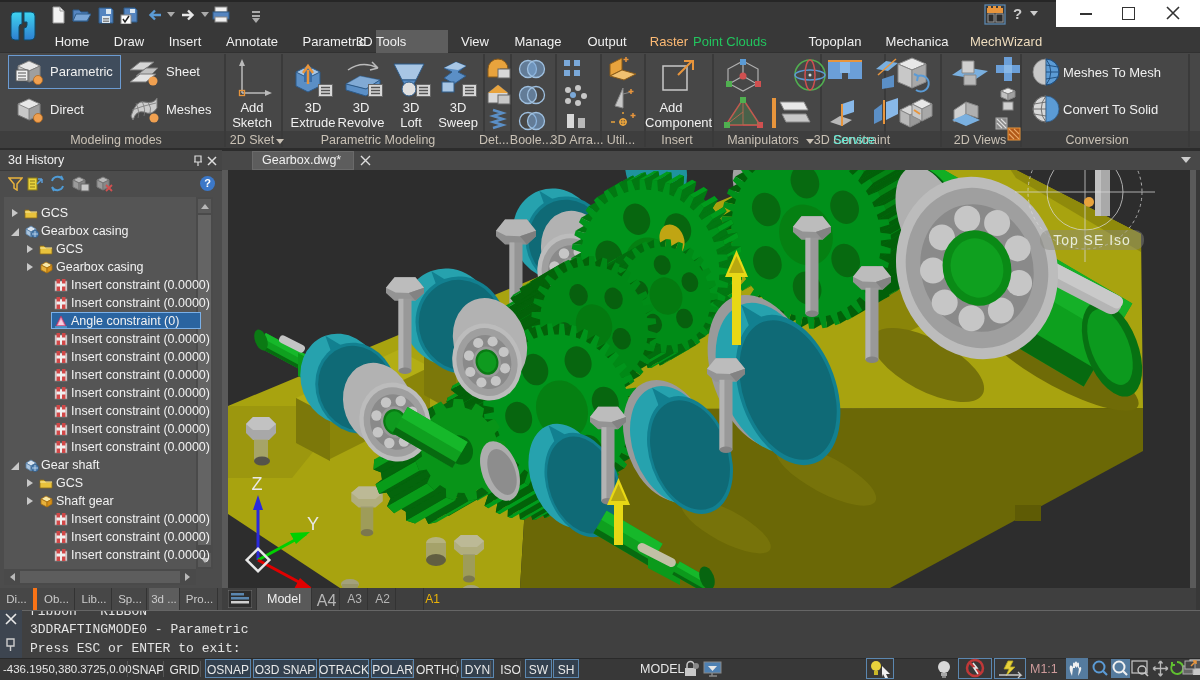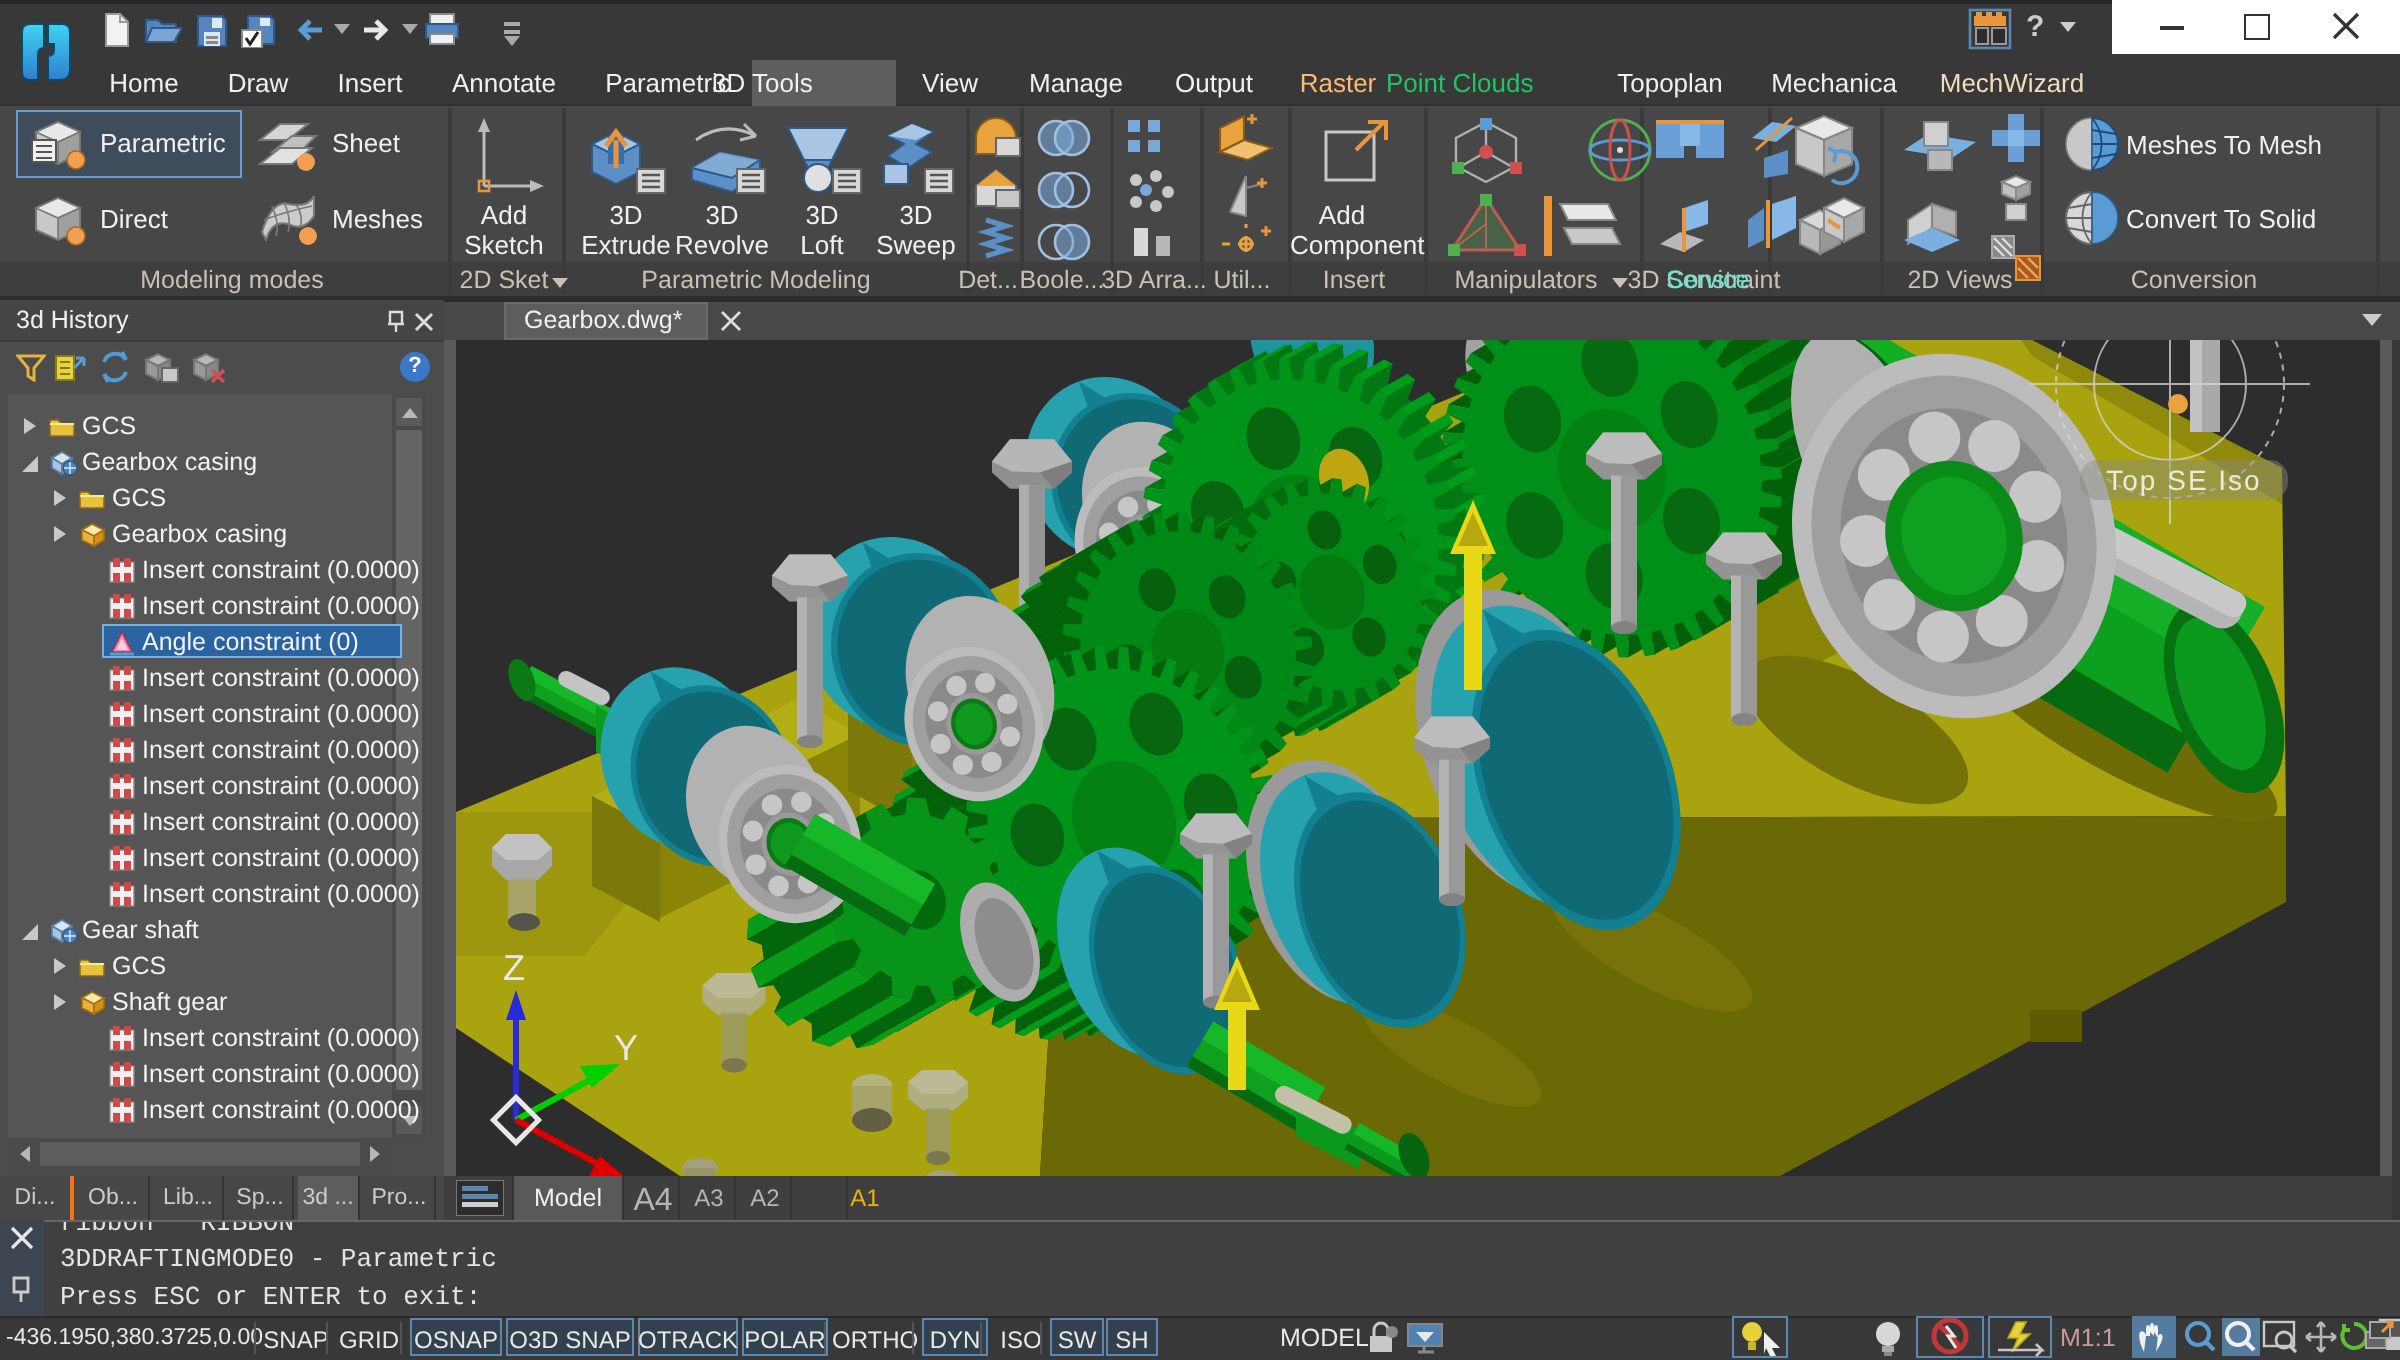--- a/index.html
+++ b/index.html
@@ -572,21 +572,21 @@
 <div class="abs" style="left:71px;top:530px;color:#f2f2f2;font-size:12.5px;white-space:nowrap">Insert constraint (0.0000)</div>
 <svg class="abs" style="left:54px;top:548px" width="14" height="14">
     <rect x="1" y="3" width="12" height="10" fill="#f0f0f0" stroke="#888" stroke-width="0.7"></rect>
     <rect x="2.5" y="1" width="3.5" height="12" fill="#d04848"></rect>
     <rect x="8" y="1" width="3.5" height="12" fill="#d04848"></rect>
     <rect x="2.5" y="5.5" width="3.5" height="3" fill="#f0f0f0"></rect>
     <rect x="8" y="5.5" width="3.5" height="3" fill="#f0f0f0"></rect>
   </svg>
 <div class="abs" style="left:71px;top:548px;color:#f2f2f2;font-size:12.5px;white-space:nowrap">Insert constraint (0.0000)</div>
 <div class="abs" style="left:0;top:588px;width:222px;height:22px;background:#474747"></div>
-<div class="abs" style="left:0px;top:588px;width:37px;height:22px;background:#474747;border-right:2px solid #f97316;color:#ccc;font-size:11.5px;text-align:center;line-height:22px">Di...</div>
+<div class="abs" style="left:0px;top:588px;width:37px;height:22px;background:#474747;border-right:4px solid #f97316;color:#ccc;font-size:11.5px;text-align:center;line-height:22px">Di...</div>
 <div class="abs" style="left:39px;top:588px;width:36px;height:22px;background:#474747;border-right:1px solid #333;color:#ccc;font-size:11.5px;text-align:center;line-height:22px">Ob...</div>
 <div class="abs" style="left:77px;top:588px;width:35px;height:22px;background:#474747;border-right:1px solid #333;color:#ccc;font-size:11.5px;text-align:center;line-height:22px">Lib...</div>
 <div class="abs" style="left:114px;top:588px;width:33px;height:22px;background:#474747;border-right:1px solid #333;color:#ccc;font-size:11.5px;text-align:center;line-height:22px">Sp...</div>
 <div class="abs" style="left:149px;top:588px;width:31px;height:22px;background:#5d5d5d;border-right:1px solid #333;color:#ccc;font-size:11.5px;text-align:center;line-height:22px">3d ...</div>
 <div class="abs" style="left:182px;top:588px;width:36px;height:22px;background:#474747;border-right:1px solid #333;color:#ccc;font-size:11.5px;text-align:center;line-height:22px">Pro...</div>
 <div class="abs" style="left:222px;top:170px;width:974px;height:419px;background:#5a5a5a"></div>
 <div class="abs" style="left:228px;top:170px;width:962px;height:418px;overflow:hidden">
     <svg width="962" height="418" viewBox="0 0 962 418" style="position:absolute;left:0;top:0">
       <rect width="962" height="418" fill="#2d2d2d"></rect>
       <polygon points="0,236 562,2 780,-4 913,64 915,238 424,239 297,336 292,418 112,418 0,344" fill="#a8a30f"></polygon>

